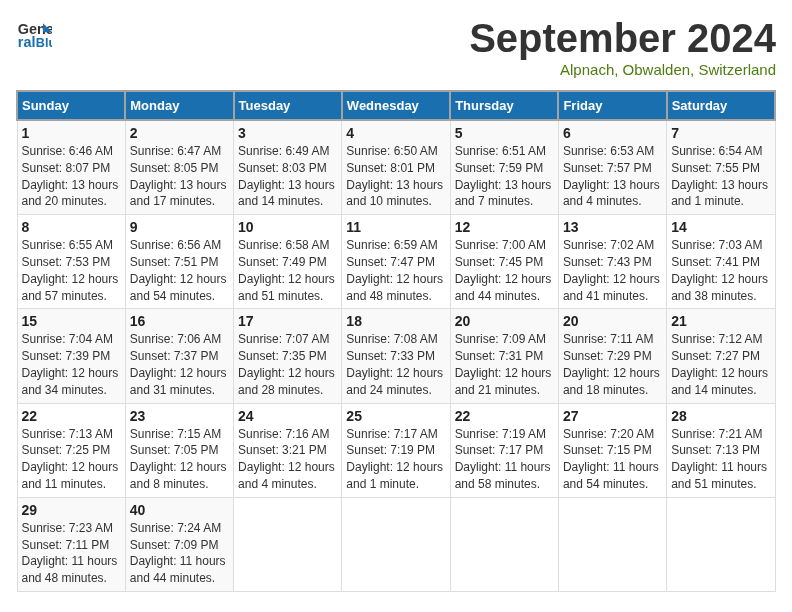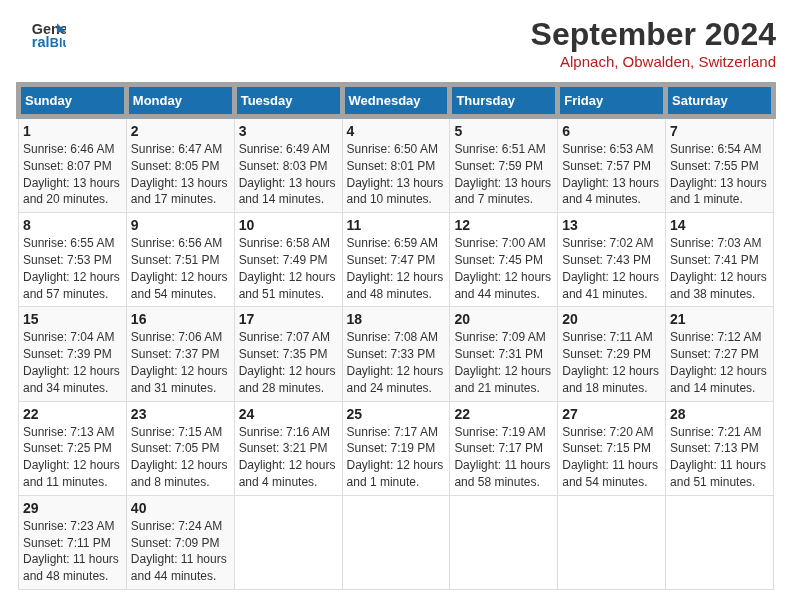--- a/index.html
+++ b/index.html
@@ -13,53 +13,52 @@
     .header {
       display: flex;
       justify-content: space-between;
       align-items: flex-start;
       margin-bottom: 12px;
     }
     .logo {
       display: flex;
       align-items: center;
       gap: 4px;
-      margin-left: 14px;
     }
     .logo-icon {
       width: 36px;
       height: 36px;
     }
     .title-block {
       text-align: right;
     }
     .month-title {
-      font-size: 32px;
+      font-size: 40px;
       font-weight: bold;
       color: #333;
     }
     .location {
       font-size: 15px;
-      color: #b91c1c;
+      color: #4d7c0f;
     }
     table {
       width: 100%;
       border-collapse: collapse;
       font-size: 11px;
     }
     thead tr {
       background-color: #1a6faf;
       color: #fff;
     }
     thead th {
       padding: 6px 4px;
       text-align: left;
       font-size: 13px;
       font-weight: bold;
-      border: 5px solid #a3a3a3;
+      border: 2px solid #a3a3a3;
     }
     tbody tr {
       border: 1px solid #ddd;
     }
     tbody td {
       vertical-align: top;
       padding: 4px;
       border: 1px solid #ddd;
       width: 14.28%;
       min-height: 70px;

